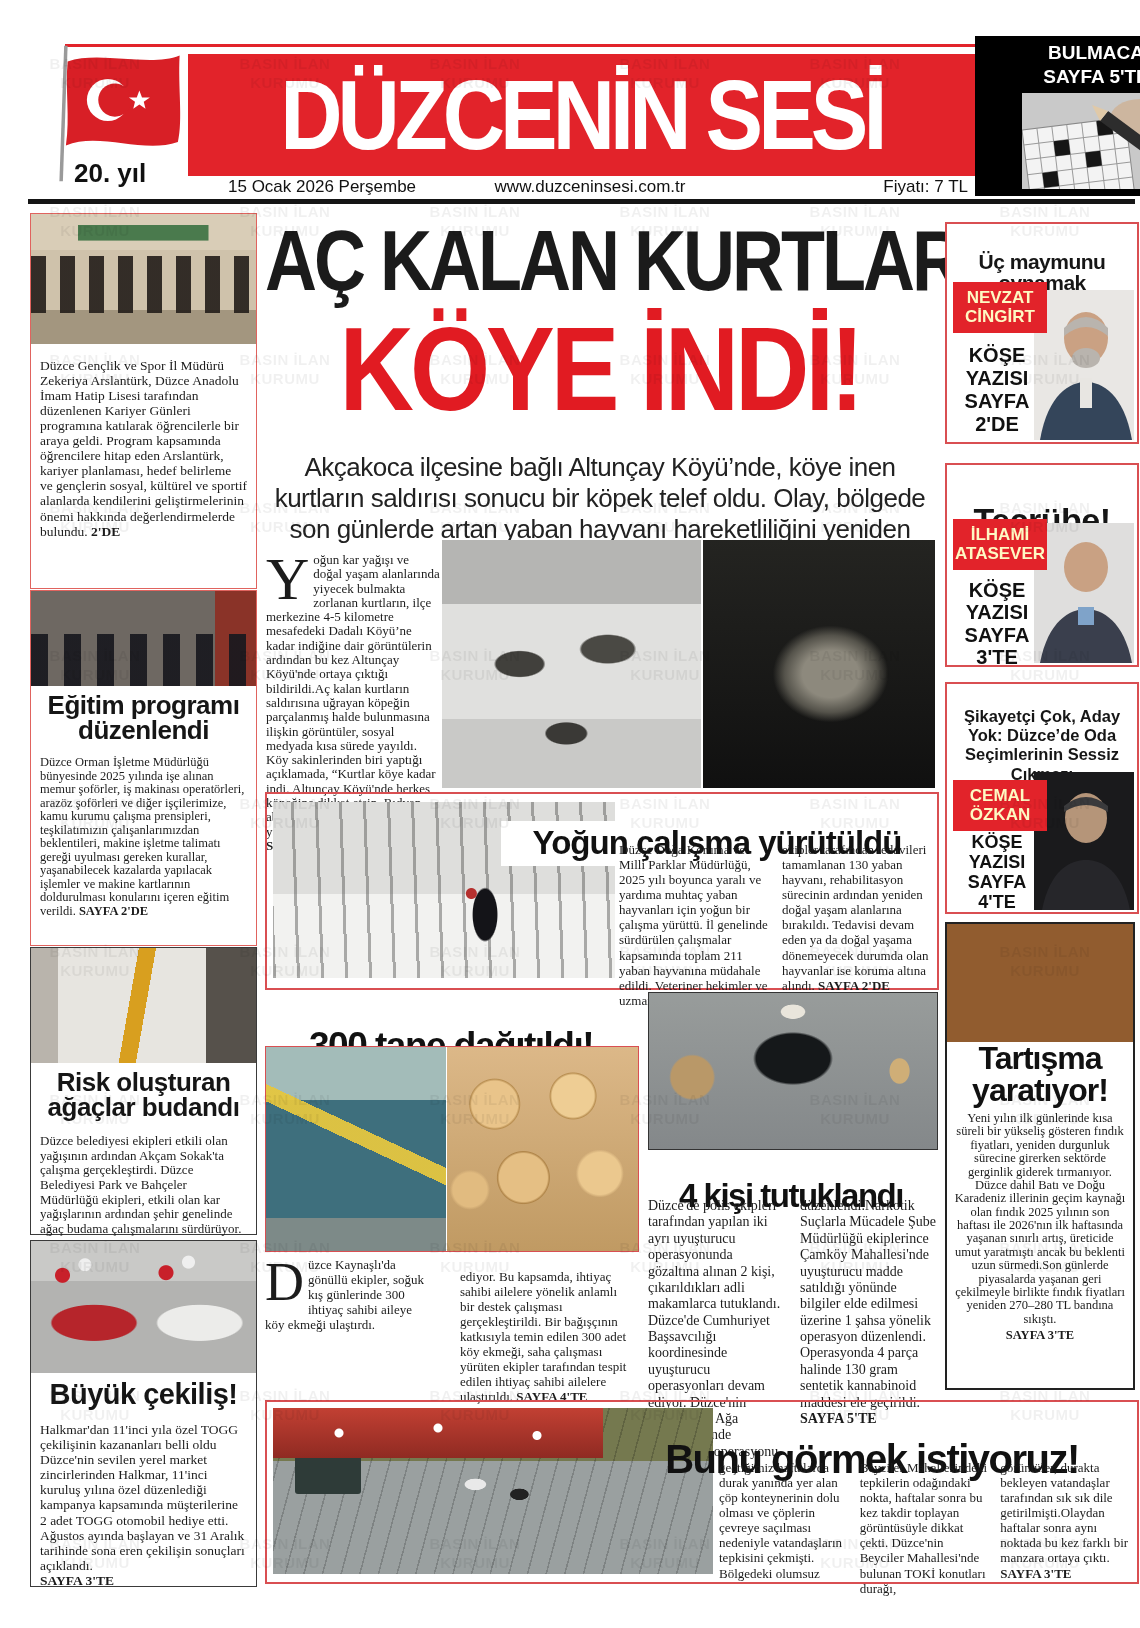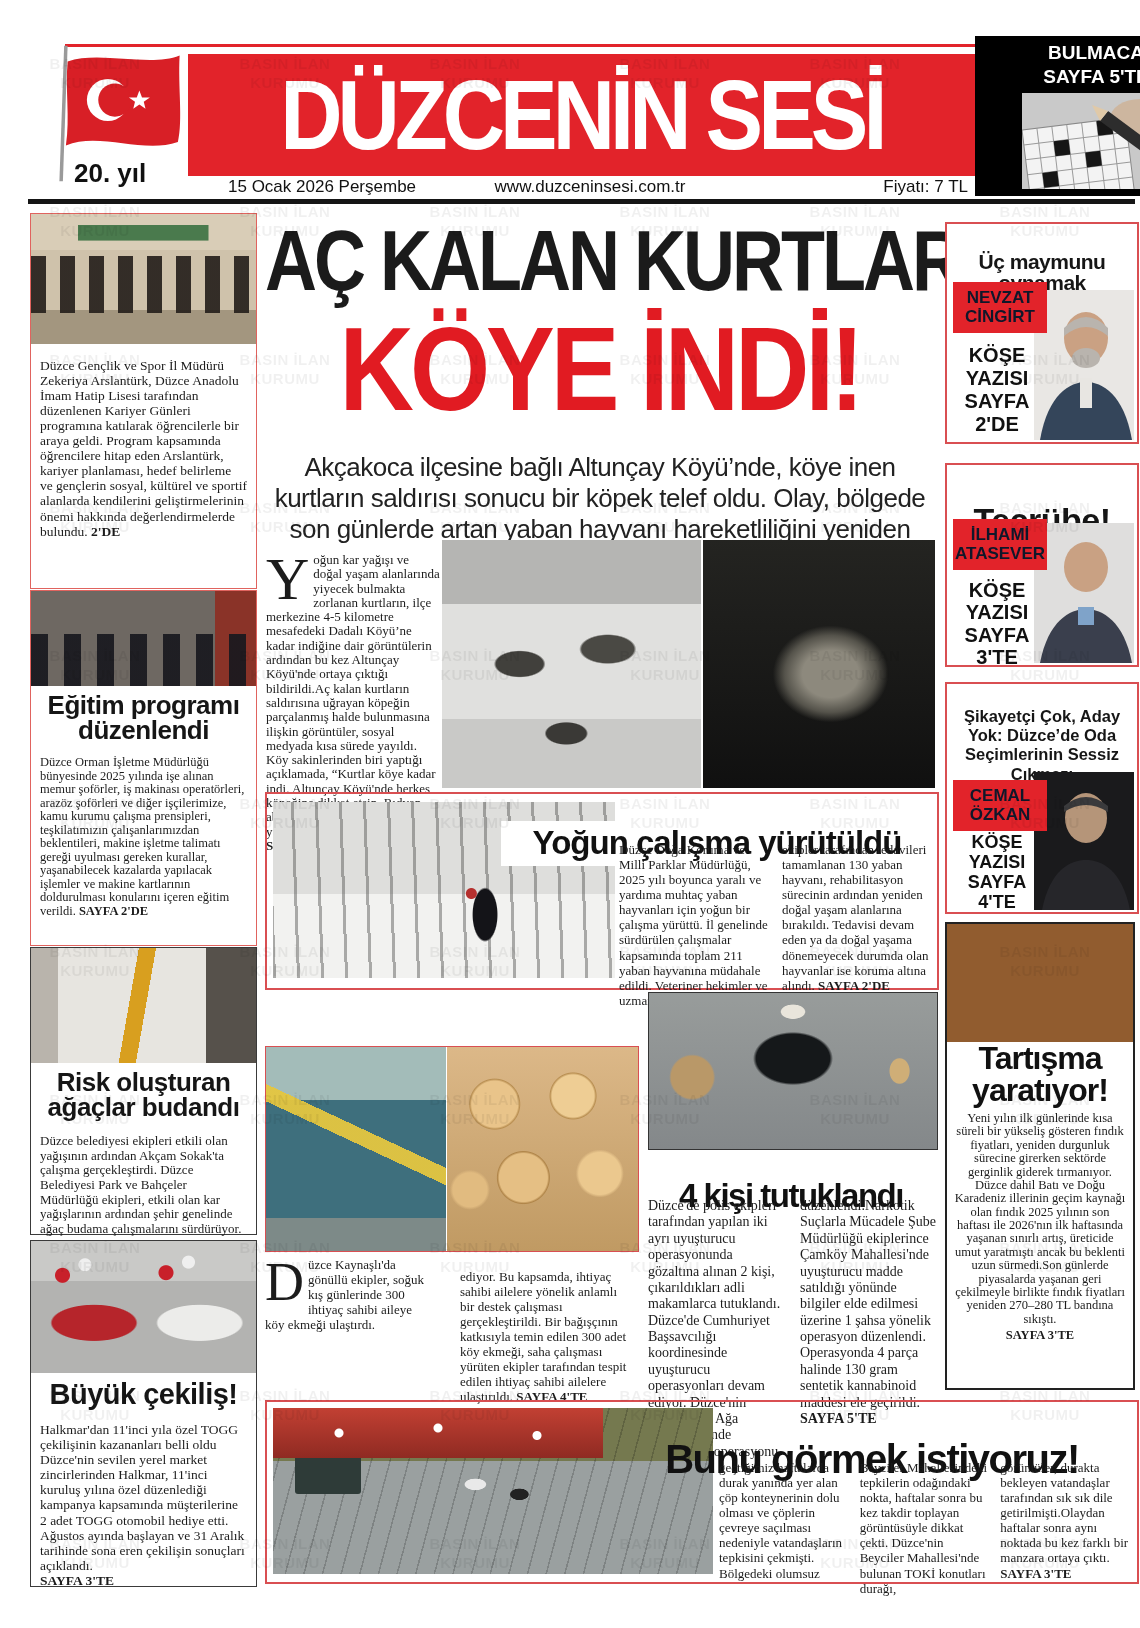--- a/index.html
+++ b/index.html
@@ -68,21 +68,21 @@
   
   .botbox{left:265px;top:1400px;width:870px;height:180px;border:2px solid #d94f52;}
   .bot-head{position:absolute;left:348px;top:2px;width:514px;text-align:center;font-weight:bold;
          font-size:40px;letter-spacing:-1.5px;}
   .bot-cols{position:absolute;left:452px;top:58px;right:8px;bottom:5px;display:flex;gap:12px;}
   .bot-cols .col{flex:1;font-size:13px;line-height:1.16;}
   
   .cbox{position:absolute;left:945px;width:190px;border:2px solid #d94f52;background:#fff;}
   .cb-title{position:absolute;left:2px;right:2px;text-align:center;font-weight:bold;
          line-height:1.02;letter-spacing:-.5px;color:#161616;}
-  .chip{position:absolute;left:6px;width:94px;background:#e2232a;color:#0f172a;font-weight:bold;
+  .chip{position:absolute;left:6px;width:94px;background:#e2232a;color:#fef9c3;font-weight:bold;
          text-align:center;font-size:17px;line-height:1.1;padding:7px 2px;z-index:3;box-sizing:border-box;}
   .kose{position:absolute;left:0;width:100px;text-align:center;font-weight:bold;color:#111;z-index:3;}
   .portrait{position:absolute;right:2px;bottom:2px;z-index:2;}
   .hazelbox{position:absolute;left:945px;top:922px;width:190px;height:468px;border:2px solid #222;
          background:#fff;box-sizing:border-box;}
   .hz-head{text-align:center;font-weight:bold;font-size:32px;line-height:1.0;letter-spacing:-1px;margin:0 0 6px;}
   .hz-body{padding:0 6px;font-size:12.5px;line-height:1.07;text-align:center;}
   .hz-ref{display:block;text-align:center;margin-top:3px;}
   
   .ph-group{background-image:
@@ -249,20 +249,21 @@
 
   <section class="abs wbox">
     <div class="ph ph-snowscene wphoto"></div>
     <h2 class="whead">Yoğun çalışma yürütüldü</h2>
     <div class="wcols serif">
       <p class="col" style="margin:0;">Düzce Doğa Koruma ve Milli Parklar Müdürlüğü, 2025 yılı boyunca yaralı ve yardıma muhtaç yaban hayvanları için yoğun bir çalışma yürüttü. İl genelinde sürdürülen çalışmalar kapsamında toplam 211 yaban hayvanına müdahale edildi. Veteriner hekimler ve uzman</p>
       <p class="col" style="margin:0;"><span>ekipler tarafından tedavileri tamamlanan 130 yaban hayvanı, rehabilitasyon sürecinin ardından yeniden doğal yaşam alanlarına bırakıldı. Tedavisi devam eden ya da doğal yaşama dönemeyecek durumda olan hayvanlar ise koruma altına alındı.</span> <b class="pref">SAYFA 2'DE</b></p>
     </div>
   </section>
 
+  <h2 class="abs bread-head">300 tane dağıtıldı!</h2>
   <div class="abs bread-photos">
     <div class="ph ph-dumpster" style="left:0;top:0;width:180px;height:100%;"></div>
     <div class="ph ph-breadpile" style="left:181px;top:0;width:191px;height:100%;"></div>
   </div>
   <div class="abs bread-cols serif">
     <div class="col">
       <p style="margin:0;"><span class="dropcap" style="font-size:54px;">D</span><span>üzce Kaynaşlı'da gönüllü ekipler, soğuk kış günlerinde 300 ihtiyaç sahibi aileye köy ekmeği ulaştırdı.</span></p>
     </div>
     <p class="col" style="margin:12px;"><span>ediyor. Bu kapsamda, ihtiyaç sahibi ailelere yönelik anlamlı bir destek çalışması gerçekleştirildi. Bir bağışçının katkısıyla temin edilen 300 adet köy ekmeği, saha çalışması yürüten ekipler tarafından tespit edilen ihtiyaç sahibi ailelere ulaştırıldı.</span> <b class="pref">SAYFA 4'TE</b></p>
   </div>

